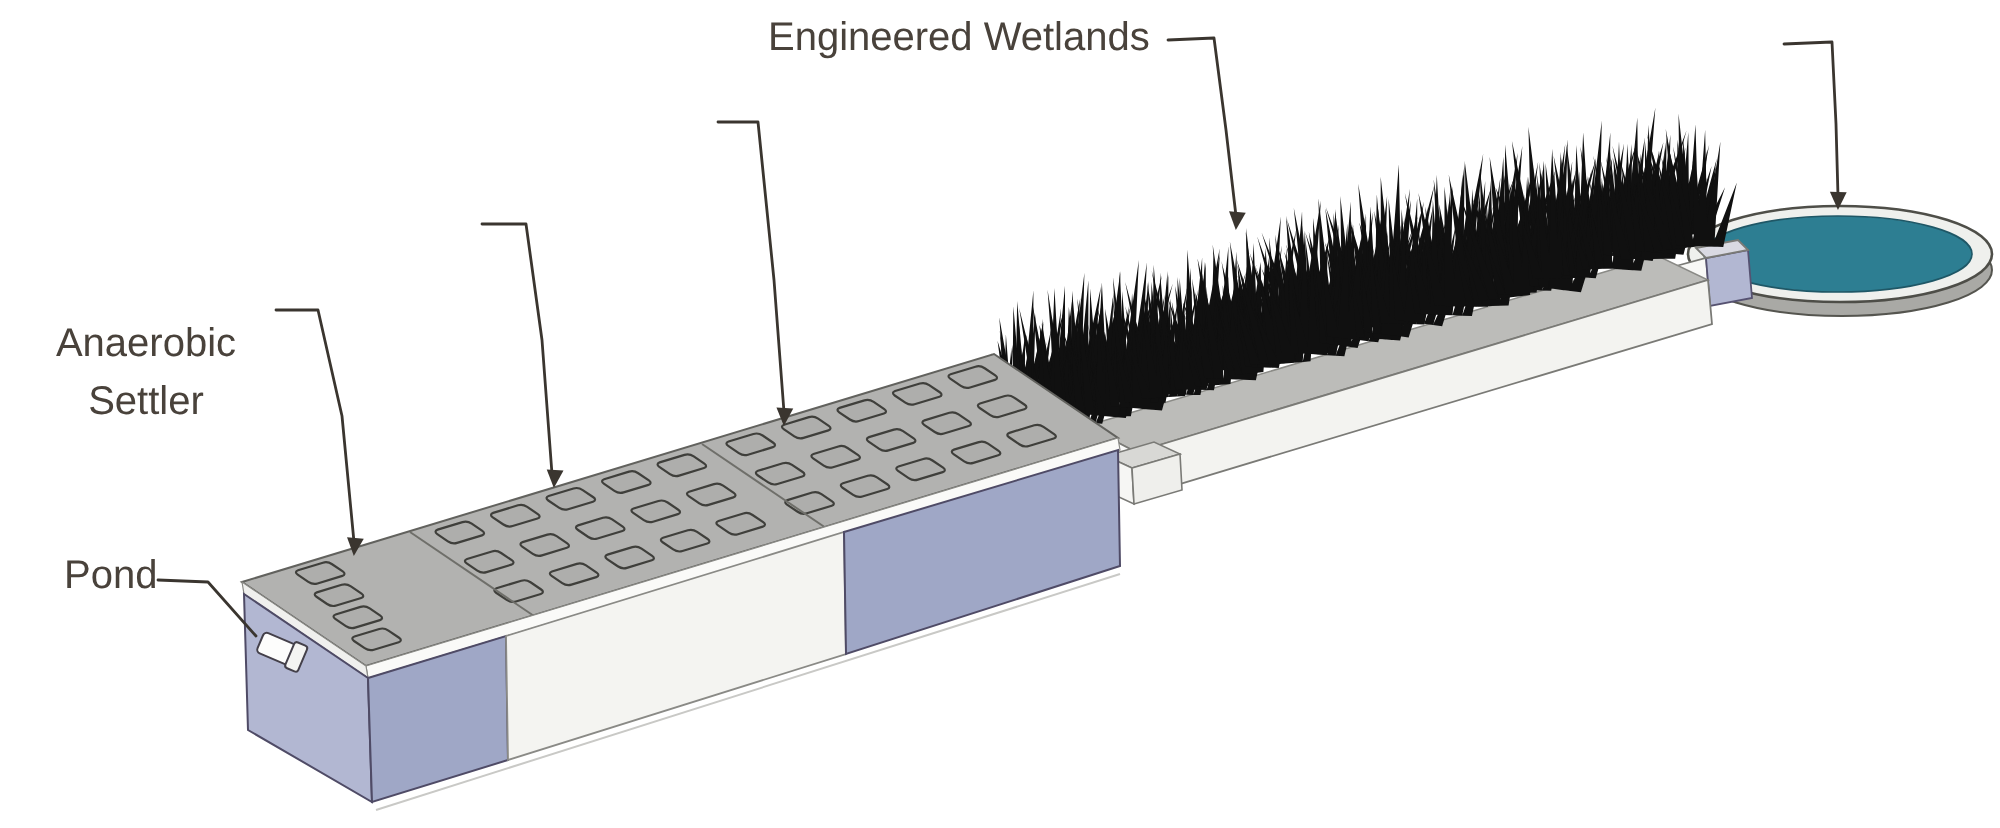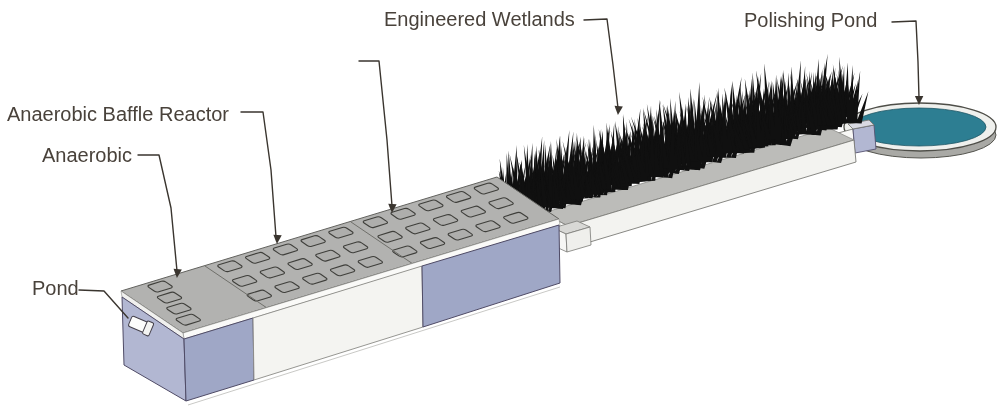--- a/index.html
+++ b/index.html
@@ -1,21 +1,21 @@
 <!DOCTYPE html>
 <html style="--label-color: #49423b;"><head>
 <meta charset="utf-8">
 <style>
   html,body{margin:0;padding:0;background:#ffffff;}
   #stage{position:relative;width:1000px;height:414px;background:#ffffff;overflow:hidden;
          font-family:"Liberation Sans", sans-serif;}
   #scene{position:absolute;left:0;top:0;}
   .label{position:absolute;font-size:20px;line-height:29px;color:var(--label-color,#49423b);
          white-space:nowrap;text-align:center;}
-  .label.center{text-align:right;white-space:normal;}
+  .label.center{text-align:center;white-space:normal;margin-top:17px;}
 </style>
 </head>
 <body>
 
 <div id="stage">
 
 <svg id="scene" width="1000" height="414" viewBox="0 0 1000 414">
 
   <g>
     <ellipse cx="921" cy="135" rx="75" ry="23" fill="#a9a9a5" stroke="#55554f" stroke-width="1"></ellipse>
@@ -260,22 +260,21 @@
     <path d="M0,1 L-4.2,-8 L4.2,-8 Z" transform="translate(392,212) rotate(3)"></path>
     <path d="M0,1 L-4.2,-8 L4.2,-8 Z" transform="translate(618,114) rotate(5)"></path>
     <path d="M0,1 L-4.2,-8 L4.2,-8 Z" transform="translate(919,104) rotate(1)"></path>
   </g>
 </svg>
 
 <div class="label" style="left:32px;top:274px">Pond</div>
 
 <div class="label center" style="left:14px;top:141px;width:118px">
   <div>Anaerobic</div>
+  <div>Settler</div>
 </div>
 
-<div class="label" style="left:7px;top:100px">Anaerobic Baffle Reactor</div>
 
 
 <div class="label" style="left:384px;top:5px">Engineered Wetlands</div>
 
-<div class="label" style="left:744px;top:6px">Polishing Pond</div>
 
 </div>
 
 </body></html>

